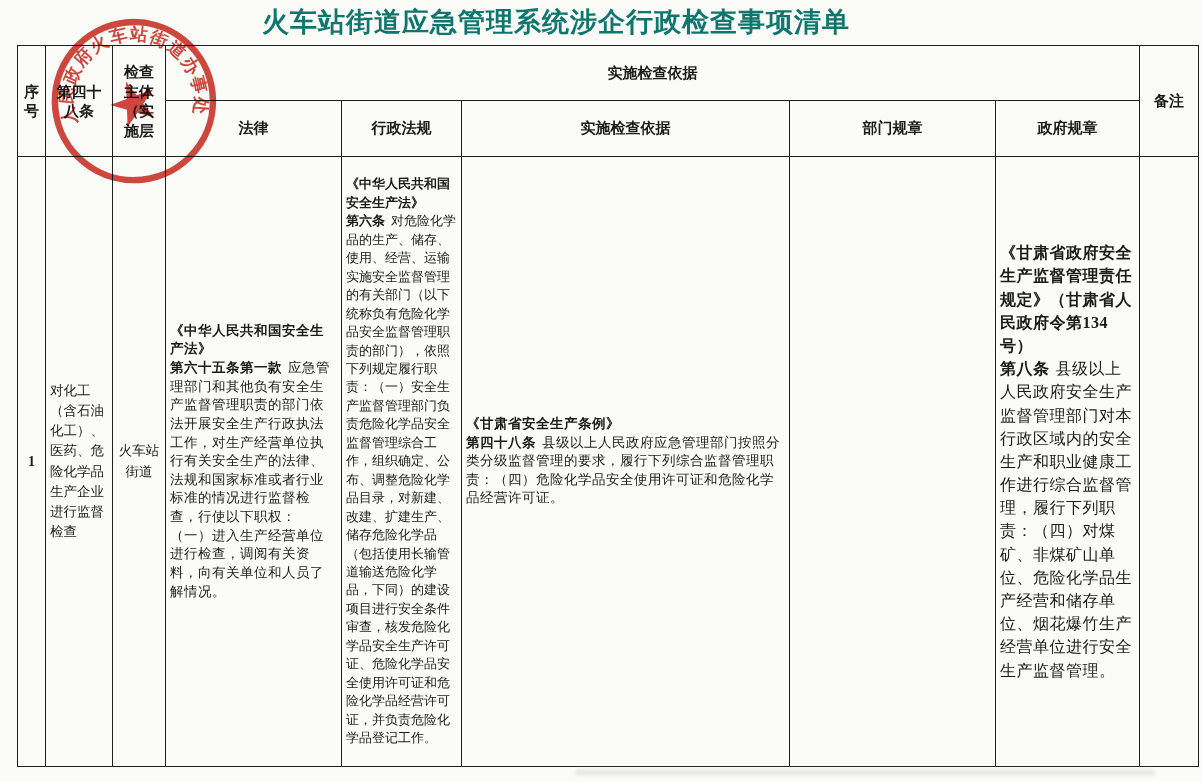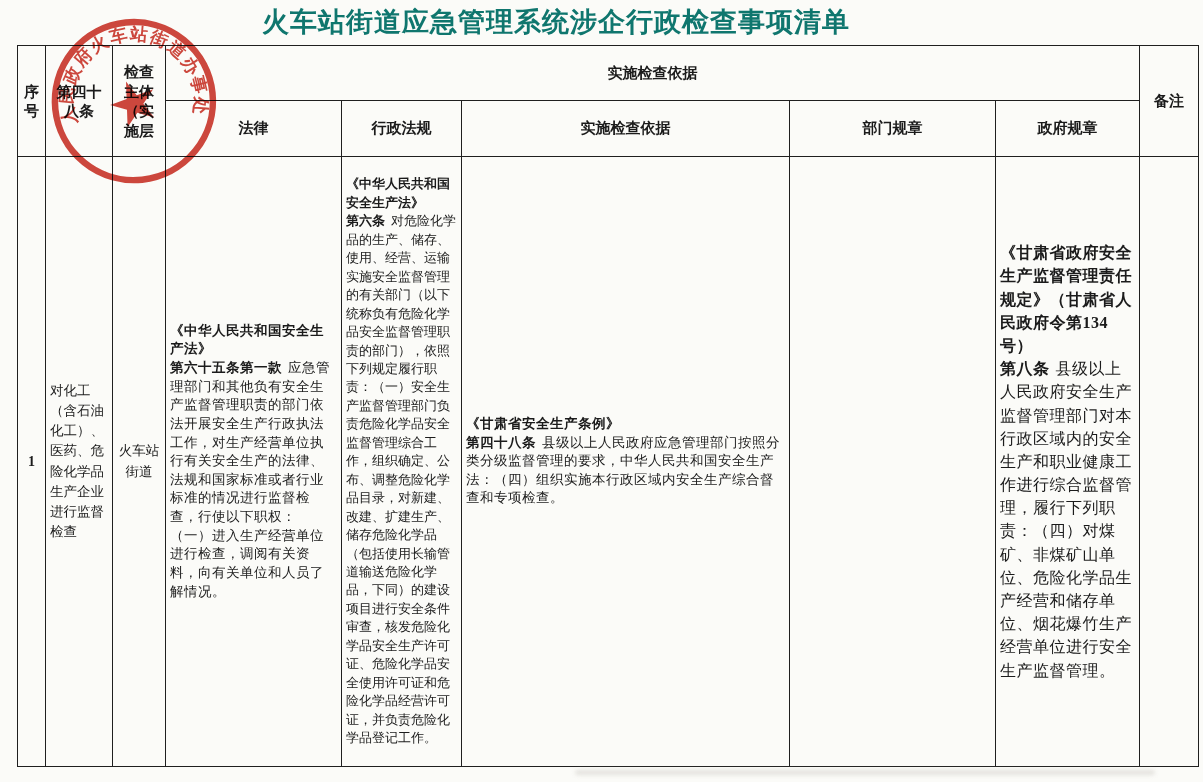--- a/index.html
+++ b/index.html
@@ -89,21 +89,21 @@
       <td class="c-no">1</td>
       <td class="c-item">对化工（含石油化工）、医药、危险化学品生产企业进行监督检查</td>
       <td class="c-subject">火车站街道</td>
       <td class="cell c-law">
         <span class="law-title">《中华人民共和国安全生产法》</span><span class="law-article">第六十五条第一款</span><span>应急管理部门和其他负有安全生产监督管理职责的部门依法开展安全生产行政执法工作，对生产经营单位执行有关安全生产的法律、法规和国家标准或者行业标准的情况进行监督检查，行使以下职权：（一）进入生产经营单位进行检查，调阅有关资料，向有关单位和人员了解情况。</span>
       </td>
       <td class="cell c-admin">
         <span class="law-title">《中华人民共和国安全生产法》</span><span class="law-article">第六条</span><span>对危险化学品的生产、储存、使用、经营、运输实施安全监督管理的有关部门（以下统称负有危险化学品安全监督管理职责的部门），依照下列规定履行职责：（一）安全生产监督管理部门负责危险化学品安全监督管理综合工作，组织确定、公布、调整危险化学品目录，对新建、改建、扩建生产、储存危险化学品（包括使用长输管道输送危险化学品，下同）的建设项目进行安全条件审查，核发危险化学品安全生产许可证、危险化学品安全使用许可证和危险化学品经营许可证，并负责危险化学品登记工作。</span>
       </td>
       <td class="cell c-local">
-        <span class="law-title">《甘肃省安全生产条例》</span><span class="law-article">第四十八条</span><span>县级以上人民政府应急管理部门按照分类分级监督管理的要求，中华人民共和国安全生产法：（四）组织实施本行政区域内安全生产综合督查和专项检查。</span>
+        <span class="law-title">《甘肃省安全生产条例》</span><span class="law-article">第四十八条</span><span>县级以上人民政府应急管理部门按照分类分级监督管理的要求，履行下列综合监督管理职责：（四）危险化学品安全使用许可证和危险化学品经营许可证。</span>
       </td>
       <td class="cell"></td>
       <td class="cell c-gov">
         <span class="law-title">《甘肃省政府安全生产监督管理责任规定》（甘肃省人民政府令第134号）</span><span class="law-article">第八条</span><span>县级以上人民政府安全生产监督管理部门对本行政区域内的安全生产和职业健康工作进行综合监督管理，履行下列职责：（四）对煤矿、非煤矿山单位、危险化学品生产经营和储存单位、烟花爆竹生产经营单位进行安全生产监督管理。</span>
       </td>
       <td class="cell"></td>
     </tr>
   </tbody>
 </table>
 

